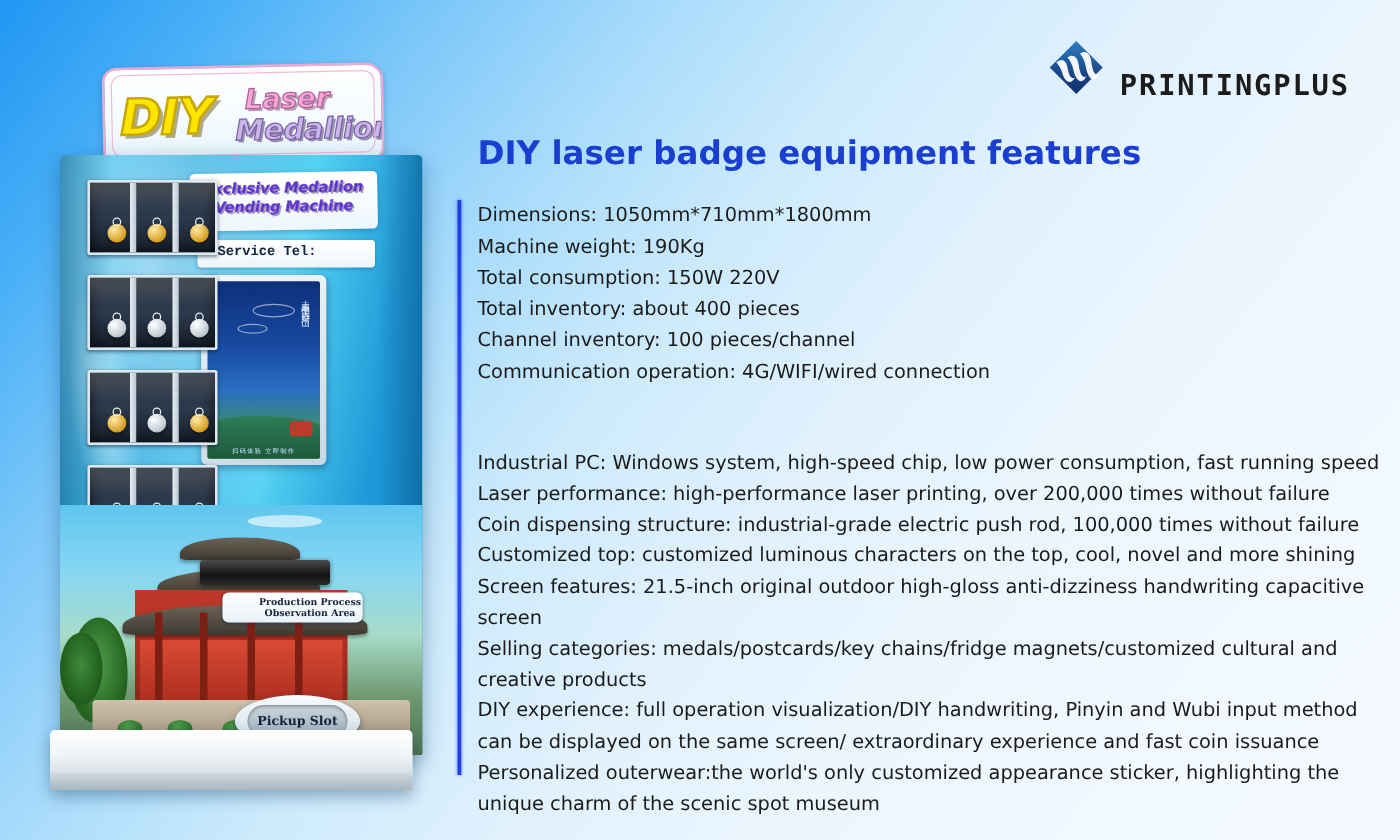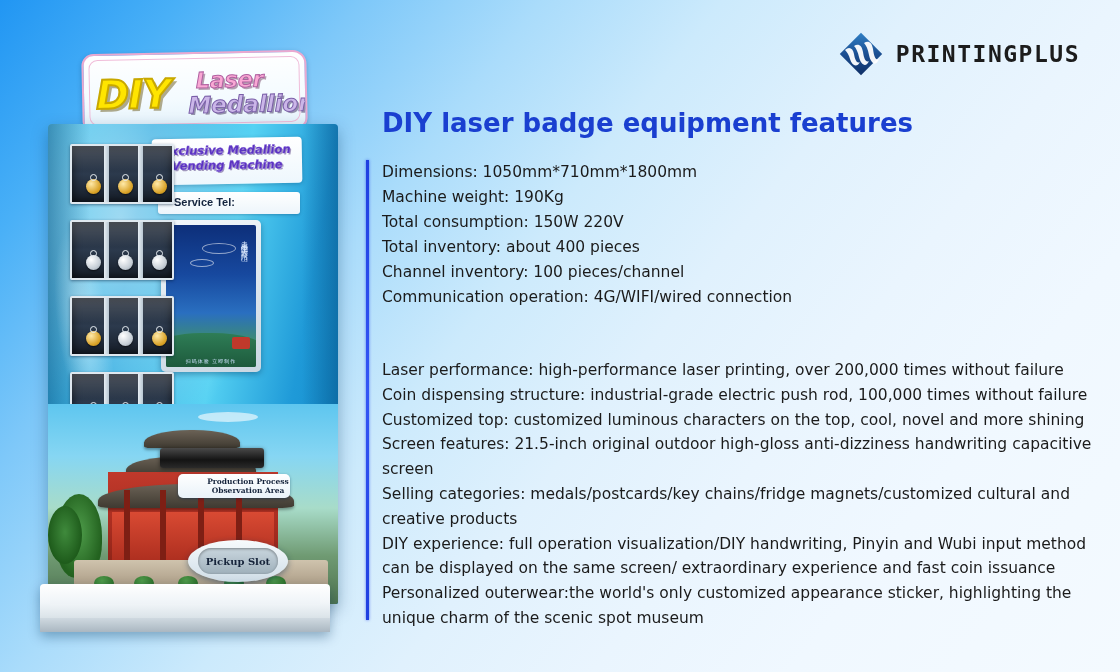--- a/index.html
+++ b/index.html
@@ -101,21 +101,21 @@
   }
 
   
   .service-tel {
     position:absolute; left:110px; top:68px; width:142px; height:22px;
     background:linear-gradient(180deg,#ffffff,#edf5fb);
     border-radius:3px; box-shadow:0 1px 3px rgba(0,40,80,.3);
   }
   .service-tel span{
     position:absolute; left:16px; top:4px; font-size:11px; font-weight:bold;
-    color:#14243e; font-family:Liberation Sans, sans-serif;
+    color:#14243e; font-family:Liberation Mono, monospace;
   }
 
   
   .screen-bezel{
     position:absolute; left:113px; top:96px; width:100px; height:152px;
     background:linear-gradient(160deg,#f2f7fb,#c9d7e2);
     border-radius:5px; padding:5px;
     box-shadow:0 2px 6px rgba(0,40,80,.4);
   }
   .screen{
@@ -201,21 +201,21 @@
 
   
   .dispense-bar{
     position:absolute;left:112px;top:324px;width:104px;height:20px;
     background:linear-gradient(180deg,#4a4a4a,#141414 60%,#2a2a2a);
     border-radius:3px;box-shadow:0 1px 4px rgba(0,0,0,.5);
   }
 
   
   .pickup{
-    position:absolute;left:140px;top:416px;width:100px;height:42px;
+    position:absolute;left:140px;top:432px;width:100px;height:42px;
     background:linear-gradient(180deg,#f7fbfd,#cfdde7);
     border-radius:50%; box-shadow:0 2px 6px rgba(0,40,80,.45);
     display:flex;align-items:center;justify-content:center;
   }
   .pickup-inner{
     width:80px;height:26px;border-radius:40px;
     background:linear-gradient(180deg,#c9d6de,#9fb0bb);
     display:flex;align-items:center;justify-content:center;
     box-shadow:inset 0 1px 3px rgba(0,0,0,.4);
   }
@@ -225,21 +225,21 @@
   
   #divider{
     position:absolute;left:366px;top:160px;width:3px;height:460px;
     background:linear-gradient(180deg,#1f3fe0,#3355f5 50%,#1f3fe0);
     box-shadow:0 0 3px rgba(40,70,240,.7);
   }
 
   
   #content{position:absolute;left:382px;top:0;width:738px;height:672px;}
 
-  #logo{position:absolute;right:40px;top:26px;display:flex;align-items:center;gap:7px;}
+  #logo{position:absolute;right:40px;top:26px;display:flex;align-items:flex-end;gap:7px;}
   .logo-mark{width:56px;height:56px;position:relative;}
   .logo-text{
     font-size:23px;font-weight:bold;letter-spacing:1.5px;color:#1c1c1c;
     font-family:"DejaVu Sans Mono", monospace;
   }
 
   #page-title{
     position:absolute;left:0;top:108px;
     font-size:26px;font-weight:bold;color:#1a3fd0;
     font-family:"DejaVu Sans", sans-serif;
@@ -422,20 +422,21 @@
   <div id="specs">
     <div class="spec-line">Dimensions: 1050mm*710mm*1800mm</div>
     <div class="spec-line">Machine weight: 190Kg</div>
     <div class="spec-line">Total consumption: 150W 220V</div>
     <div class="spec-line">Total inventory: about 400 pieces</div>
     <div class="spec-line">Channel inventory: 100 pieces/channel</div>
     <div class="spec-line">Communication operation: 4G/WIFI/wired connection</div>
   </div>
 
   <div id="features">
+    <div class="feature-line">Industrial PC: Windows system, high-speed chip, low power consumption, fast running speed</div>
     <div class="feature-line">Laser performance: high-performance laser printing, over 200,000 times without failure</div>
     <div class="feature-line">Coin dispensing structure: industrial-grade electric push rod, 100,000 times without failure</div>
     <div class="feature-line">Customized top: customized luminous characters on the top, cool, novel and more shining</div>
     <div class="feature-line">Screen features: 21.5-inch original outdoor high-gloss anti-dizziness handwriting capacitive screen</div>
     <div class="feature-line">Selling categories: medals/postcards/key chains/fridge magnets/customized cultural and creative products</div>
     <div class="feature-line">DIY experience: full operation visualization/DIY handwriting, Pinyin and Wubi input method can be displayed on the same screen/ extraordinary experience and fast coin issuance</div>
     <div class="feature-line">Personalized outerwear:the world's only customized appearance sticker, highlighting the unique charm of the scenic spot museum</div>
   </div>
 
 </div>

